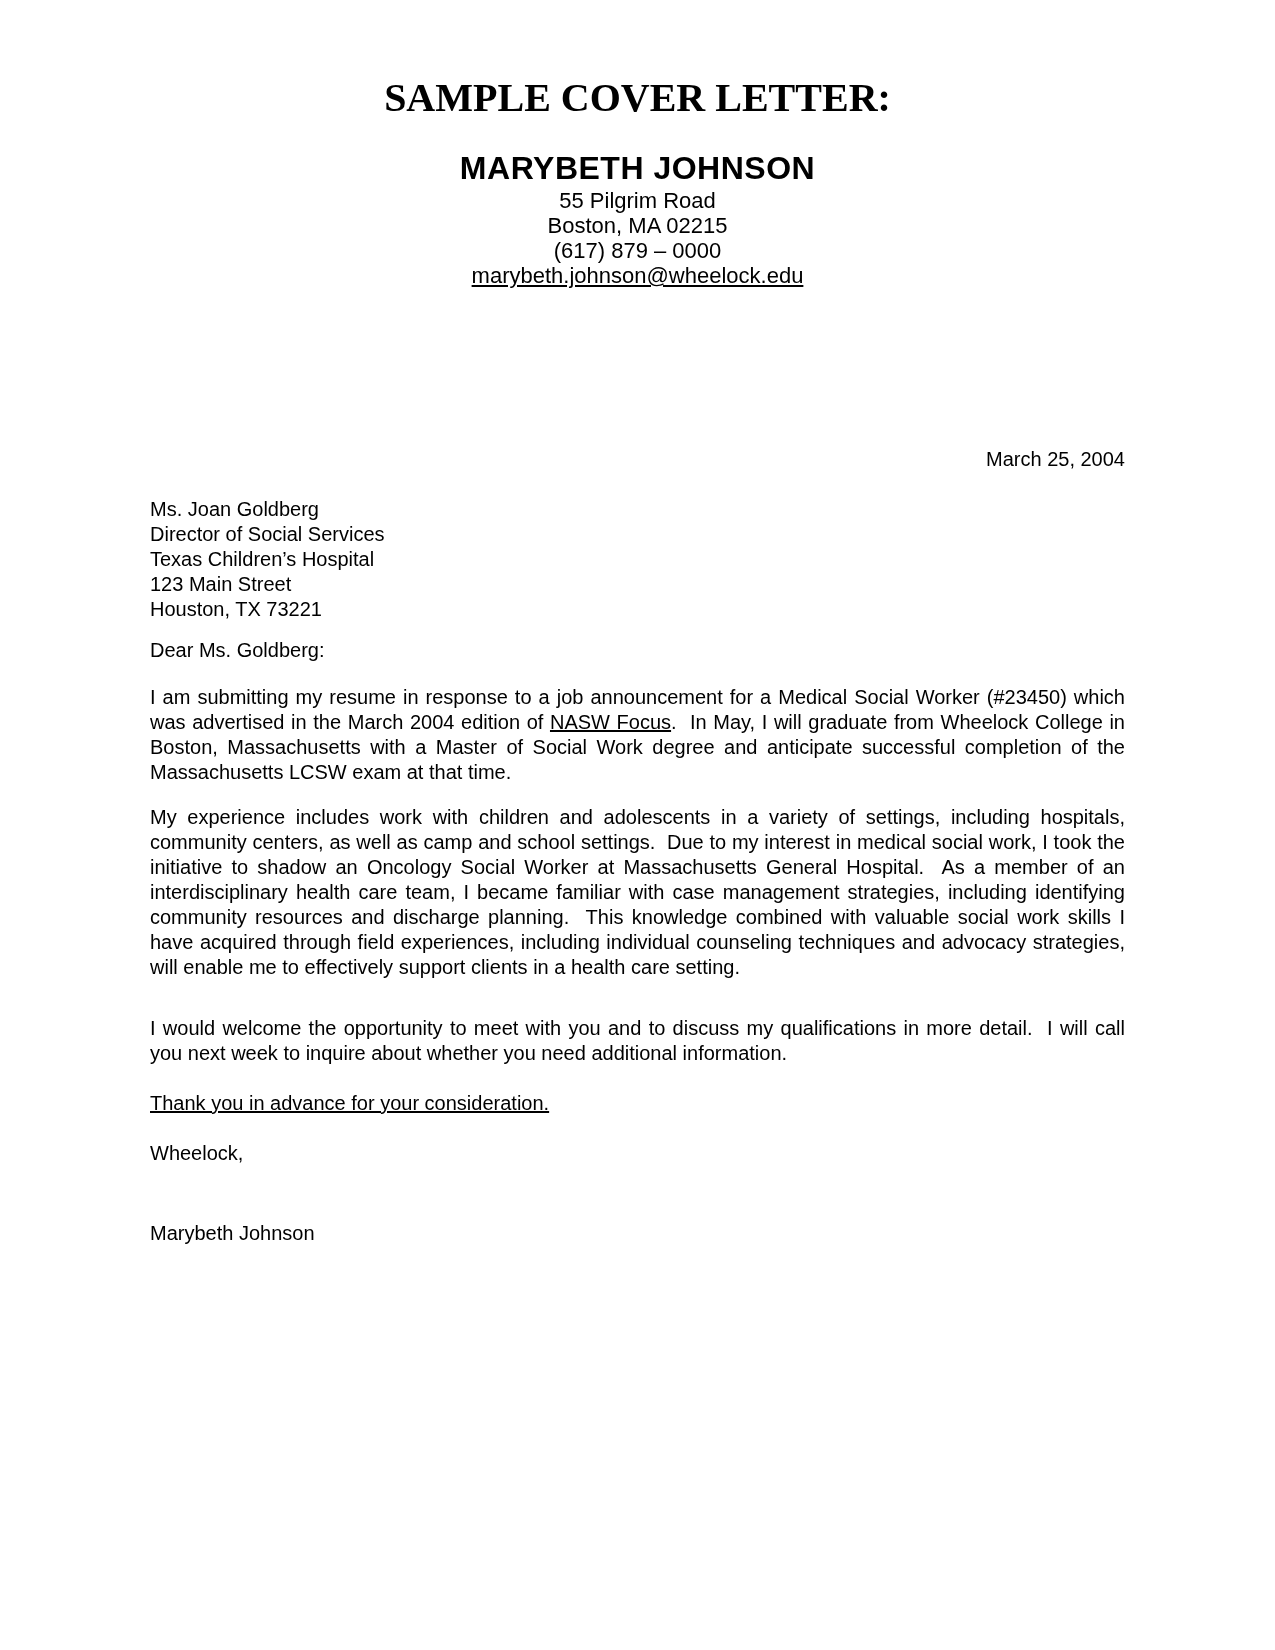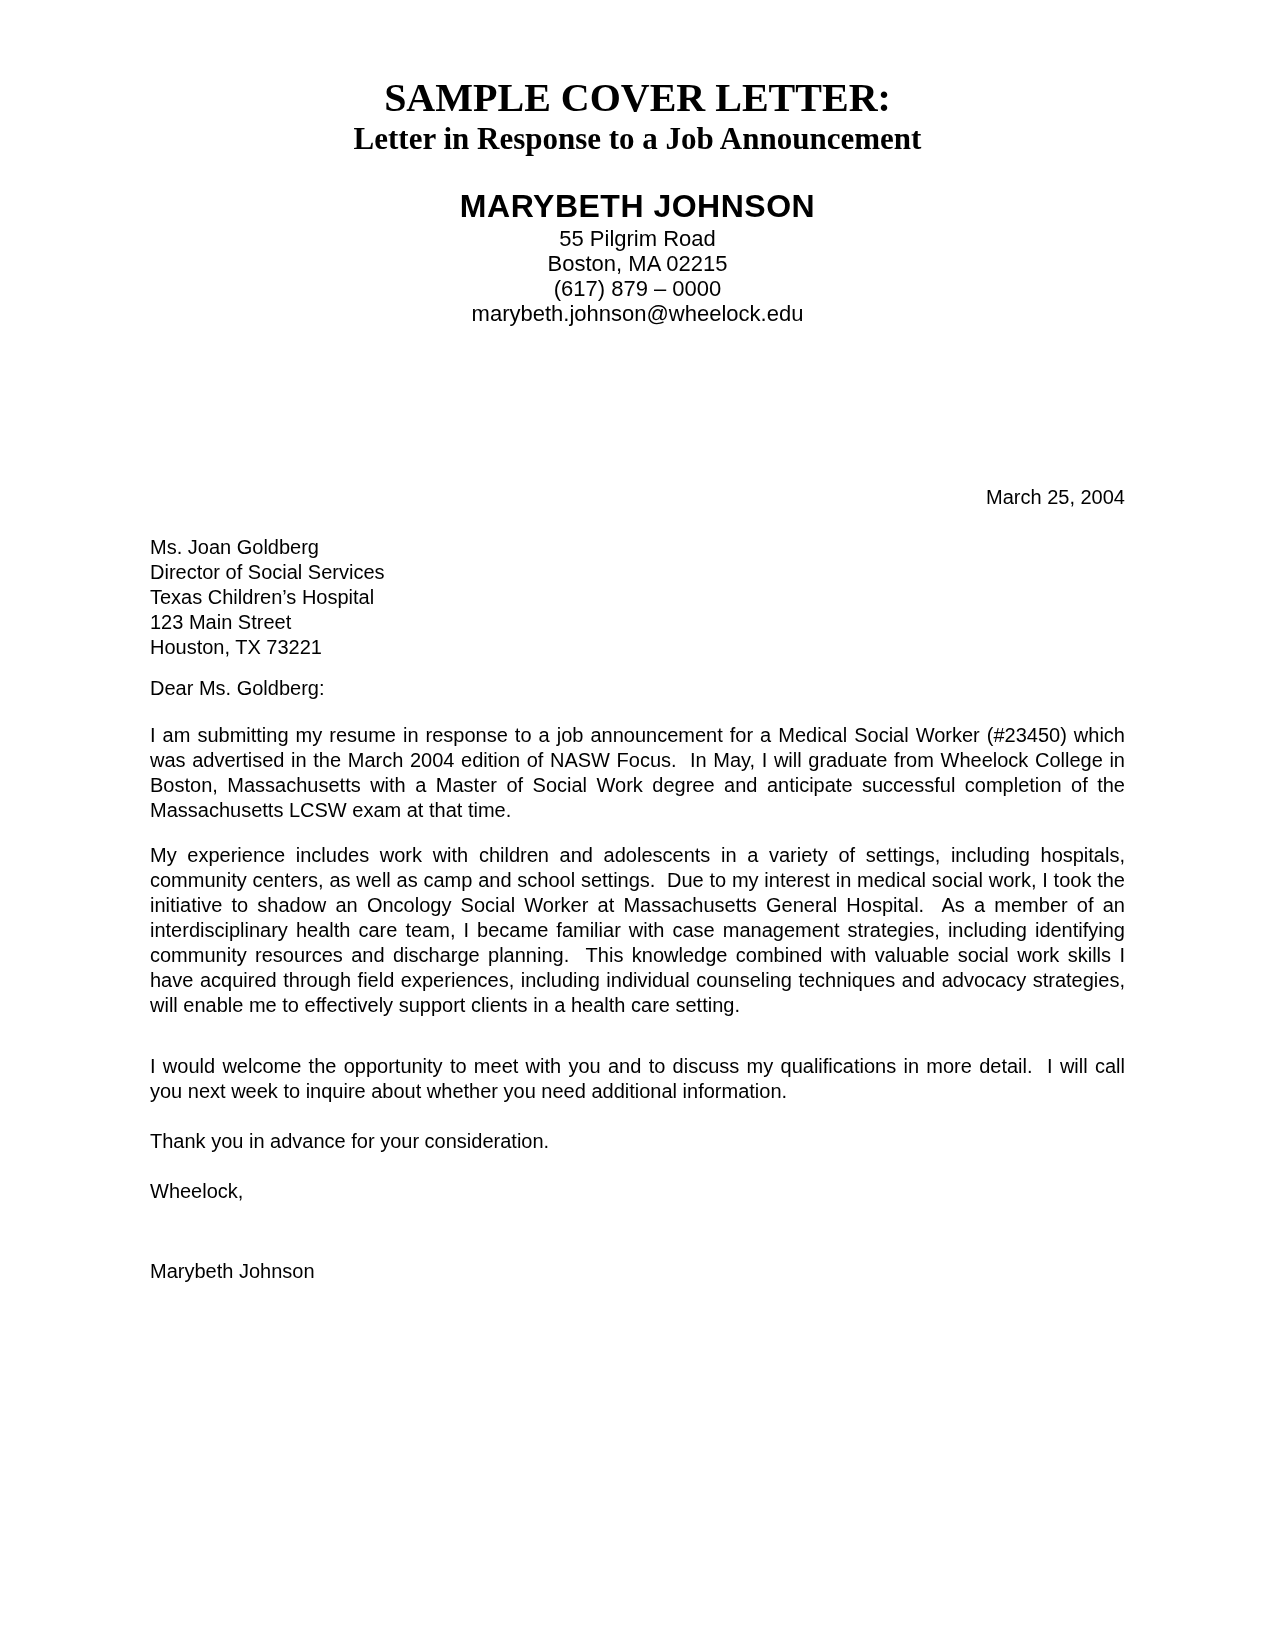--- a/index.html
+++ b/index.html
@@ -48,20 +48,21 @@
     font-size: 32px;
     line-height: 40px;
     margin: 0;
     letter-spacing: 0.5px;
   }
   .sender-line {
     font-size: 22px;
     line-height: 25px;
   }
   .underlined {
+    text-decoration: underline;
   }
 
   
   .letter-body {
     font-size: 20px;
     line-height: 25px;
   }
   .date-line {
     margin-top: 159px;
     text-align: right;
@@ -73,33 +74,32 @@
     margin-top: 16px;
   }
   .para {
     margin: 0;
     text-align: justify;
     white-space: pre-wrap; 
   }
   .para-1 { margin-top: 22px; }
   .para-2 { margin-top: 20px; }
   .para-3 { margin-top: 36px; }
-  .thanks-line { margin-top: 25px; }
+  .thanks-line { margin-top: 25px; text-decoration: underline; }
   .signoff-line { margin-top: 25px; }
   .signature-line { margin-top: 55px; }
 </style>
 </head>
 <body>
 
 <div class="page">
   <div class="content">
 
     <div class="doc-header">
       <div class="doc-title-1">SAMPLE COVER LETTER:</div>
-      <div class="doc-title-2">Letter in Response to a Job Announcement</div>
 
       <div class="sender-block">
         <div class="sender-name">MARYBETH JOHNSON</div>
         <div class="sender-line">55 Pilgrim Road</div>
         <div class="sender-line">Boston, MA 02215</div>
         <div class="sender-line">(617) 879 – 0000</div>
         <div class="sender-line underlined">marybeth.johnson@wheelock.edu</div>
       </div>
     </div>
 

